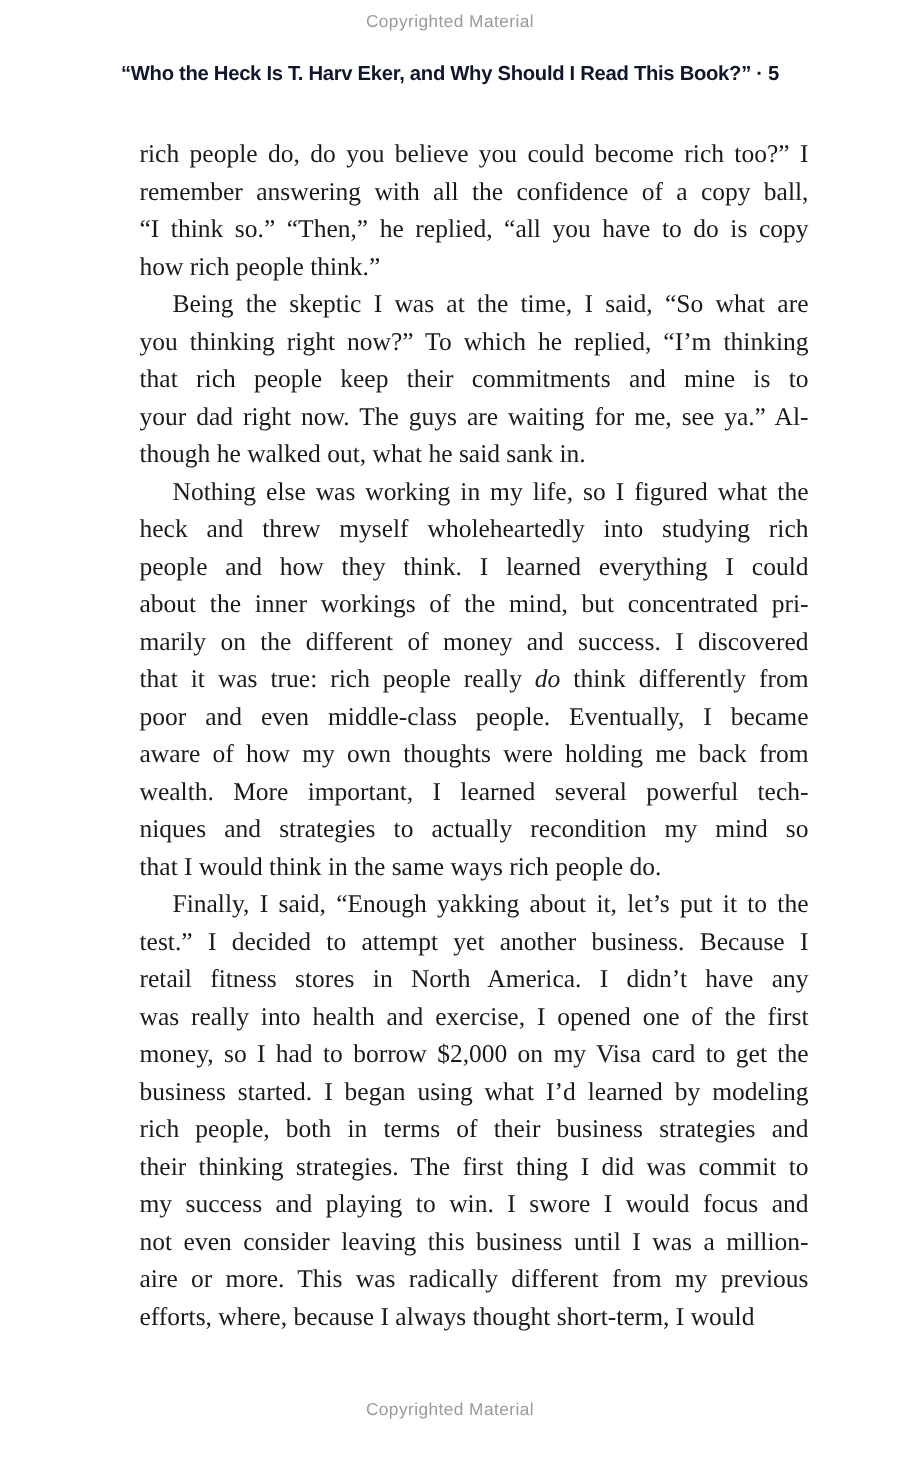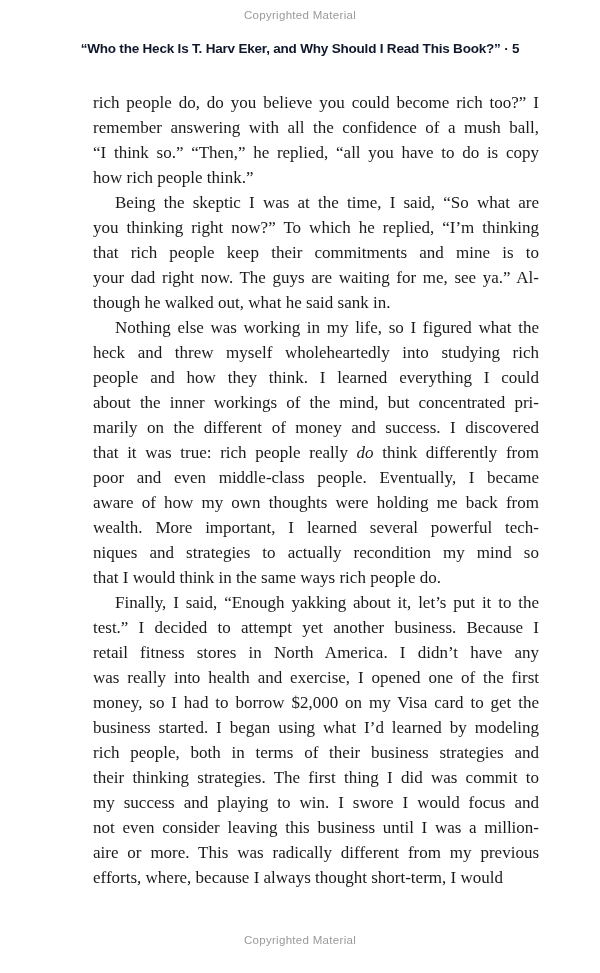--- a/index.html
+++ b/index.html
@@ -67,21 +67,21 @@
 <body>
 
 <div class="page">
   <div class="copyright top">Copyrighted Material</div>
 
   <div class="running-header">“Who the Heck Is T. Harv Eker, and Why Should I Read This Book?” · 5</div>
 
   <div class="body-text">
       <div class="paragraph">
         <div class="line"><span>rich people do, do you believe you could become rich too?” I</span></div>
-        <div class="line"><span>remember answering with all the confidence of a mush ball,</span></div>
+        <div class="line"><span>remember answering with all the confidence of a copy ball,</span></div>
         <div class="line"><span>“I think so.” “Then,” he replied, “all you have to do is copy</span></div>
         <div class="line last"><span>how rich people think.”</span></div>
       </div>
       <div class="paragraph">
         <div class="line first-indent"><span>Being the skeptic I was at the time, I said, “So what are</span></div>
         <div class="line"><span>you thinking right now?” To which he replied, “I’m thinking</span></div>
         <div class="line"><span>that rich people keep their commitments and mine is to</span></div>
         <div class="line"><span>your dad right now. The guys are waiting for me, see ya.” Al-</span></div>
         <div class="line last"><span>though he walked out, what he said sank in.</span></div>
       </div>

